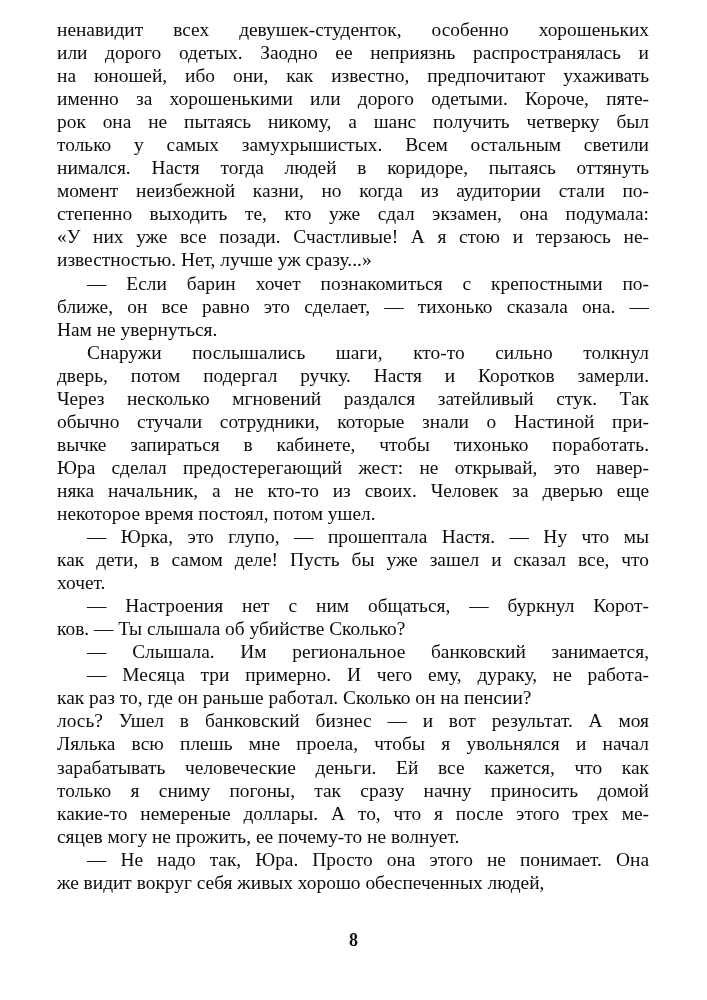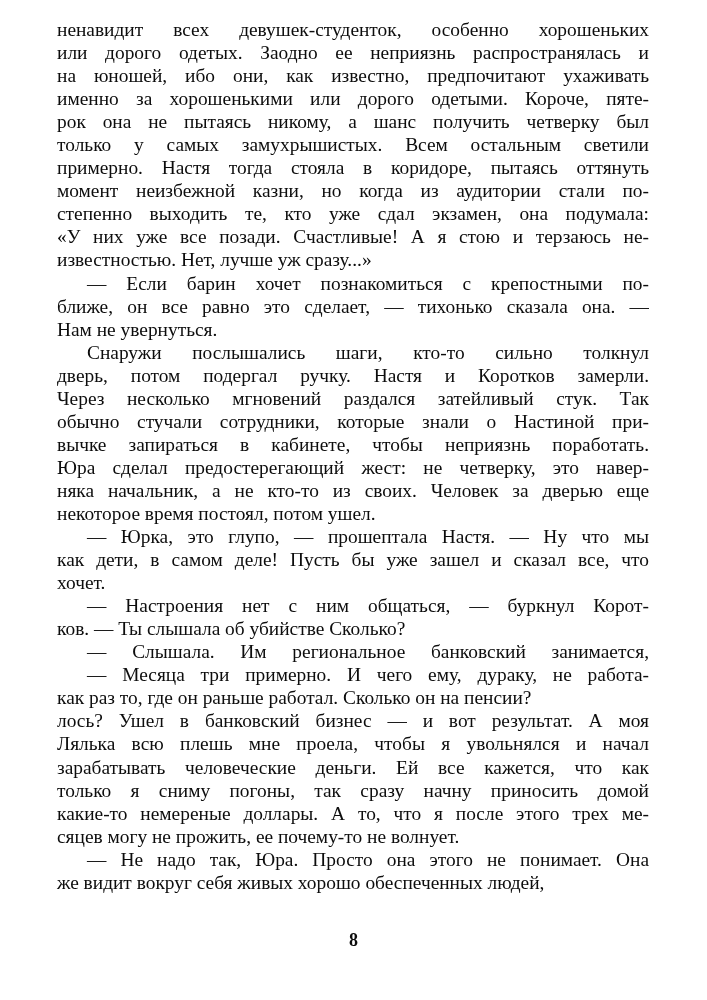--- a/index.html
+++ b/index.html
@@ -62,34 +62,34 @@
 <div id="page">
 
   <div id="text-column">
 
   <span class="ln">ненавидит всех девушек-студенток, особенно хорошеньких</span>
       <span class="ln">или дорого одетых. Заодно ее неприязнь распространялась и</span>
       <span class="ln">на юношей, ибо они, как известно, предпочитают ухаживать</span>
       <span class="ln">именно за хорошенькими или дорого одетыми. Короче, пяте-</span>
       <span class="ln">рок она не пытаясь никому, а шанс получить четверку был</span>
       <span class="ln">только у самых замухрышистых. Всем остальным светили</span>
-      <span class="ln">примерно. Настя тогда стояла в коридоре, пытаясь оттянуть</span>
+      <span class="ln">нимался. Настя тогда людей в коридоре, пытаясь оттянуть</span>
       <span class="ln">момент неизбежной казни, но когда из аудитории стали по-</span>
       <span class="ln">степенно выходить те, кто уже сдал экзамен, она подумала:</span>
       <span class="ln">«У них уже все позади. Счастливые! А я стою и терзаюсь не-</span>
       <span class="ln last">известностью. Нет, лучше уж сразу...»</span>
       <span class="ln indent">— Если барин хочет познакомиться с крепостными по-</span>
       <span class="ln">ближе, он все равно это сделает, — тихонько сказала она. —</span>
       <span class="ln last">Нам не увернуться.</span>
       <span class="ln indent">Снаружи послышались шаги, кто-то сильно толкнул</span>
       <span class="ln">дверь, потом подергал ручку. Настя и Коротков замерли.</span>
       <span class="ln">Через несколько мгновений раздался затейливый стук. Так</span>
       <span class="ln">обычно стучали сотрудники, которые знали о Настиной при-</span>
-      <span class="ln">вычке запираться в кабинете, чтобы неприязнь поработать.</span>
-      <span class="ln">Юра сделал предостерегающий жест: не четверку, это навер-</span>
+      <span class="ln">вычке запираться в кабинете, чтобы тихонько поработать.</span>
+      <span class="ln">Юра сделал предостерегающий жест: не открывай, это навер-</span>
       <span class="ln">няка начальник, а не кто-то из своих. Человек за дверью еще</span>
       <span class="ln last">некоторое время постоял, потом ушел.</span>
       <span class="ln indent">— Юрка, это глупо, — прошептала Настя. — Ну что мы</span>
       <span class="ln">как дети, в самом деле! Пусть бы уже зашел и сказал все, что</span>
       <span class="ln last">хочет.</span>
       <span class="ln indent">— Настроения нет с ним общаться, — буркнул Корот-</span>
       <span class="ln last">ков. — Ты слышала об убийстве Сколько?</span>
       <span class="ln indent">— Слышала. Им региональное банковский занимается,</span>
       <span class="ln indent">— Месяца три примерно. И чего ему, дураку, не работа-</span>
       <span class="ln last">как раз то, где он раньше работал. Сколько он на пенсии?</span>

